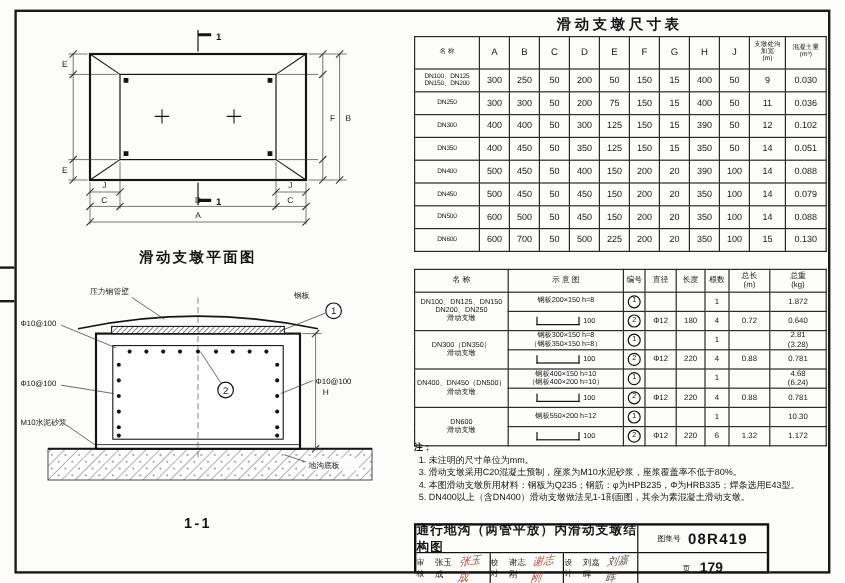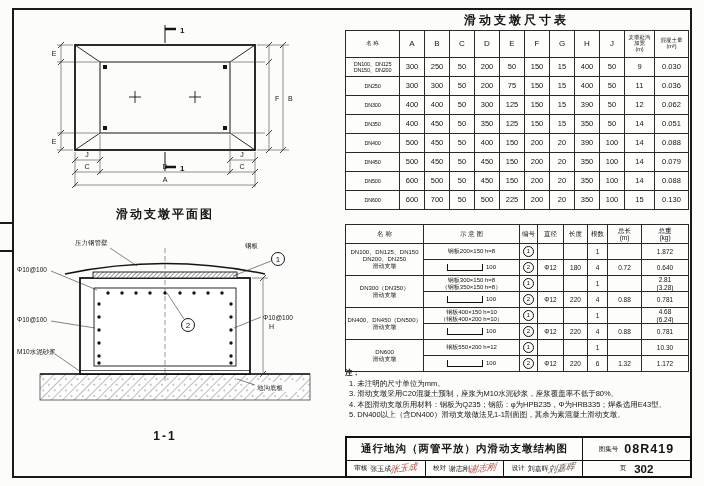--- a/index.html
+++ b/index.html
@@ -36,21 +36,21 @@
            border-radius:50%;font-size:6px;text-align:center;}
   .barhook{display:inline-block;width:34px;height:6px;border-bottom:1.2px solid #111;
            border-left:1.2px solid #111;border-right:1.2px solid #111;vertical-align:middle;
            margin-right:3px;}
   .barlab{font-size:6px;}
 
   .notes{position:absolute;left:345px;top:368px;width:346px;font-size:7.5px;line-height:1.4;}
   .notes-label{font-weight:bold;}
   .note-line{padding-left:4px;}
 
-  .tb{position:absolute;left:345px;top:436px;width:347px;height:42px;border:2px solid #111;
+  .tb{position:absolute;left:345px;top:436px;width:296px;height:42px;border:2px solid #111;
       box-sizing:border-box;display:grid;grid-template-columns:1fr 107px;grid-template-rows:23px 1fr;
       background:#fdfdfc;}
   .tb>div{box-sizing:border-box;}
   .tb-title{border-right:1.5px solid #111;border-bottom:1.5px solid #111;display:flex;
             align-items:center;justify-content:center;font-size:10.5px;font-weight:bold;letter-spacing:1px;}
   .tb-atlas{border-bottom:1.5px solid #111;display:flex;align-items:center;justify-content:center;gap:6px;}
   .tb-atlas .lbl{font-size:6.5px;}
   .tb-atlas .val{font-size:12.5px;font-weight:bold;letter-spacing:1px;}
   .tb-approvals{border-right:1.5px solid #111;display:flex;}
   .appr{flex:1;display:flex;align-items:center;justify-content:center;gap:3px;border-right:1px solid #111;}
@@ -261,21 +261,21 @@
           <td>400</td>
           <td>400</td>
           <td>50</td>
           <td>300</td>
           <td>125</td>
           <td>150</td>
           <td>15</td>
           <td>390</td>
           <td>50</td>
           <td>12</td>
-          <td>0.062</td>
+          <td>0.102</td>
         </tr>
         <tr>
           <td class="namecell">DN350</td>
           <td>400</td>
           <td>450</td>
           <td>50</td>
           <td>350</td>
           <td>125</td>
           <td>150</td>
           <td>15</td>
@@ -482,16 +482,16 @@
         <span class="sig" style="color: rgb(178, 58, 42);">谢志刚</span>
       </div>
       <div class="appr">
         <span class="role">设计</span>
         <span class="pname">刘嘉晖</span>
         <span class="sig" style="color: rgb(82, 64, 58);">刘嘉晖</span>
       </div>
     </div>
     <div class="tb-page">
       <span class="lbl">页</span>
-      <span class="val">302</span>
+      <span class="val">179</span>
     </div>
   </div>
 </div>
 
 </body></html>

